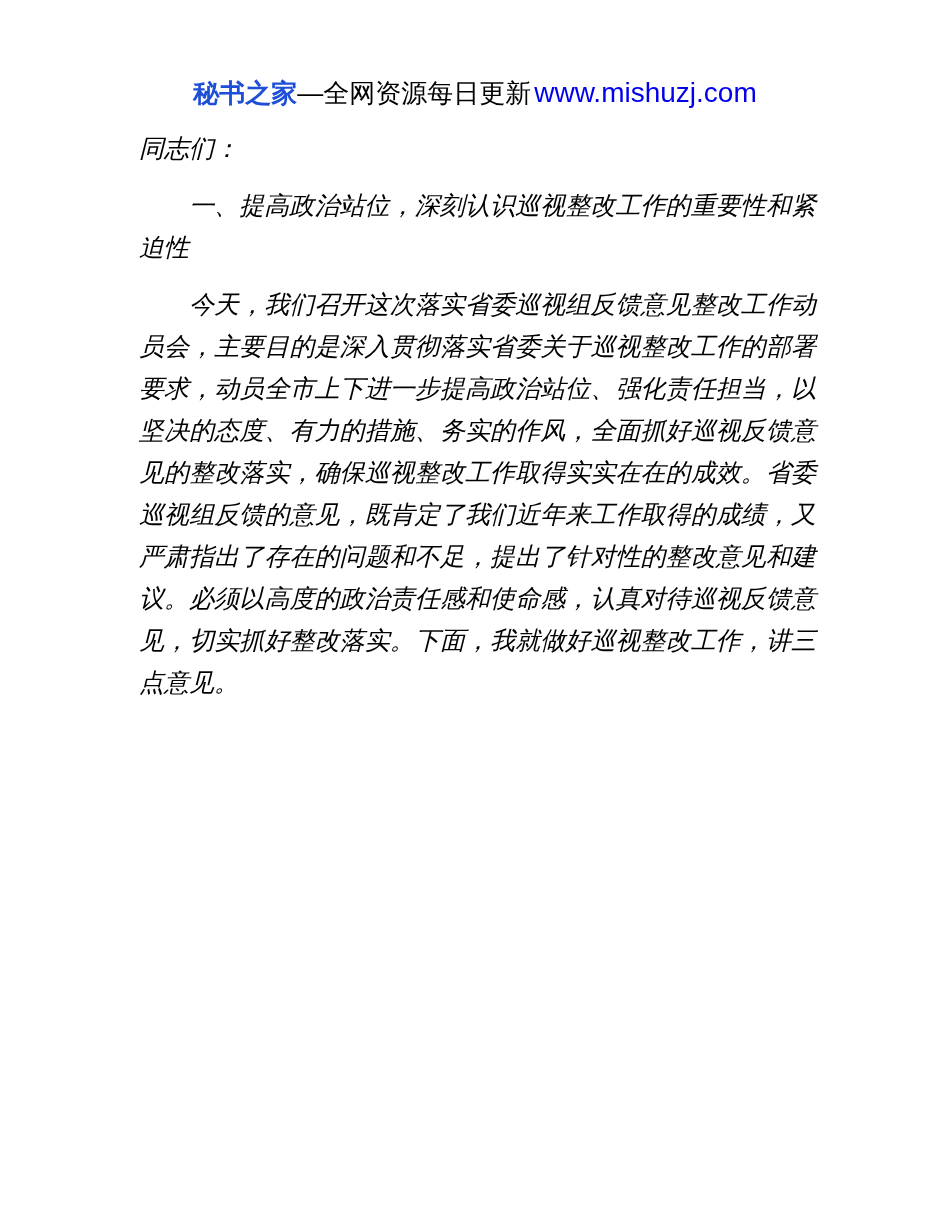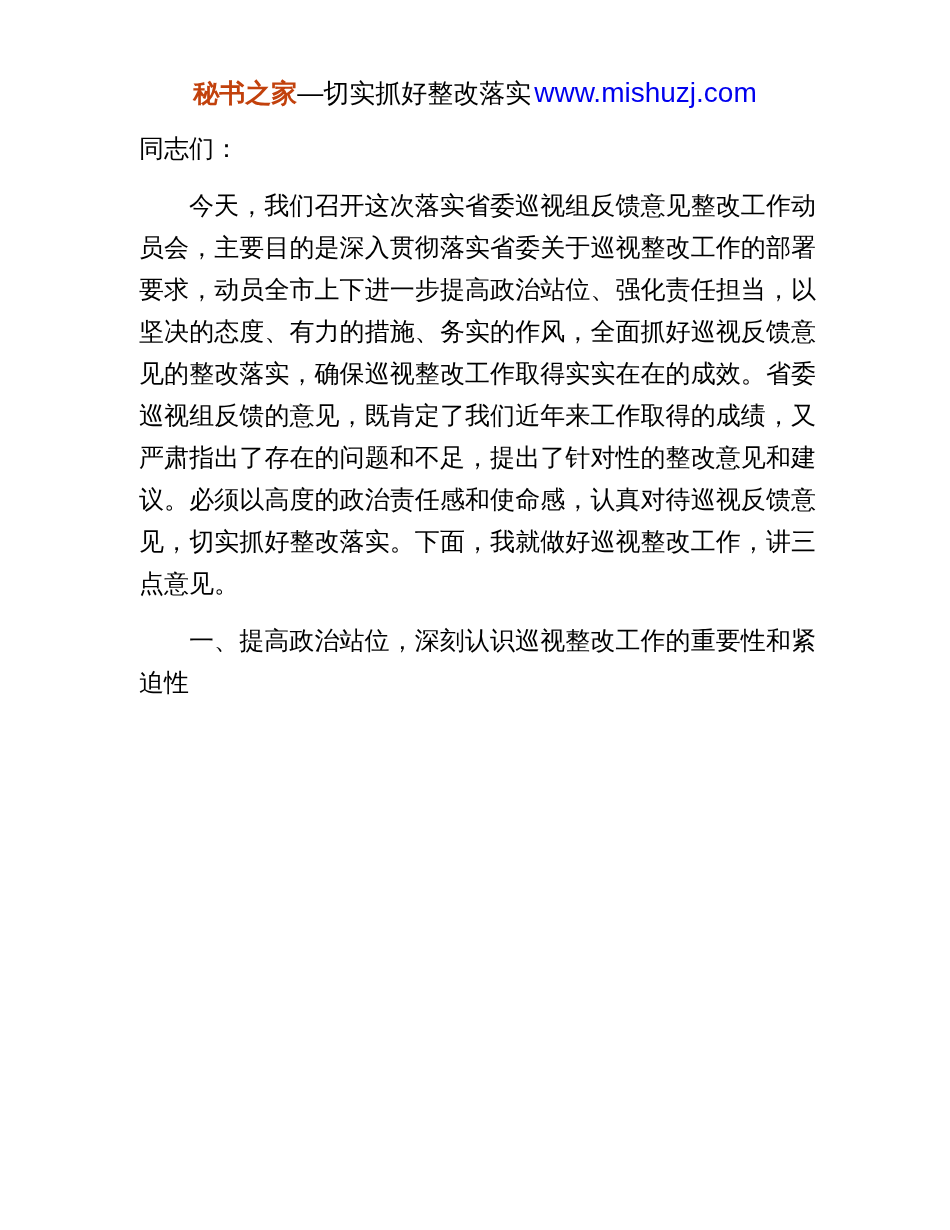--- a/index.html
+++ b/index.html
@@ -14,21 +14,21 @@
     color: #000000;
   }
   .site-header {
     padding-top: 73px;
     text-align: center;
     font-size: 26px;
     line-height: 40px;
     white-space: nowrap;
   }
   .site-name {
-    color: #c2410c;
+    color: #1d4ed8;
     font-weight: bold;
   }
   .site-tagline {
     color: #000000;
     font-weight: 500;
   }
   .site-url {
     color: #0000ee;
     font-size: 28px;
     margin-left: 3px;
@@ -44,36 +44,37 @@
     color: #000000;
   }
   .doc-body {
     width: 677px;
     margin: 14px auto 0 139px;
     font-size: 25px;
     line-height: 42px;
     text-align: justify;
     text-justify: inter-ideograph;
     color: #000000;
+    font-style: italic;
   }
   .doc-body p { margin: 0; }
   .doc-body p.para {
     margin-top: 15px;
     text-indent: 2em;
   }
 </style>
 </head>
 <body>
 
 <div class="page">
 
   <div class="site-header">
-    <span class="site-name">秘书之家</span><span class="site-tagline">—切实抓好整改落实</span><a class="site-url">www.mishuzj.com</a>
+    <span class="site-name">秘书之家</span><span class="site-tagline">—全网资源每日更新</span><a class="site-url">www.mishuzj.com</a>
   </div>
 
 
   <div class="doc-body">
     <p class="salutation">同志们：</p>
+    <p class="para">一、提高政治站位，深刻认识巡视整改工作的重要性和紧迫性</p>
     <p class="para">今天，我们召开这次落实省委巡视组反馈意见整改工作动员会，主要目的是深入贯彻落实省委关于巡视整改工作的部署要求，动员全市上下进一步提高政治站位、强化责任担当，以坚决的态度、有力的措施、务实的作风，全面抓好巡视反馈意见的整改落实，确保巡视整改工作取得实实在在的成效。省委巡视组反馈的意见，既肯定了我们近年来工作取得的成绩，又严肃指出了存在的问题和不足，提出了针对性的整改意见和建议。必须以高度的政治责任感和使命感，认真对待巡视反馈意见，切实抓好整改落实。下面，我就做好巡视整改工作，讲三点意见。</p>
-    <p class="para">一、提高政治站位，深刻认识巡视整改工作的重要性和紧迫性</p>
   </div>
 
 </div>
 
 </body></html>

